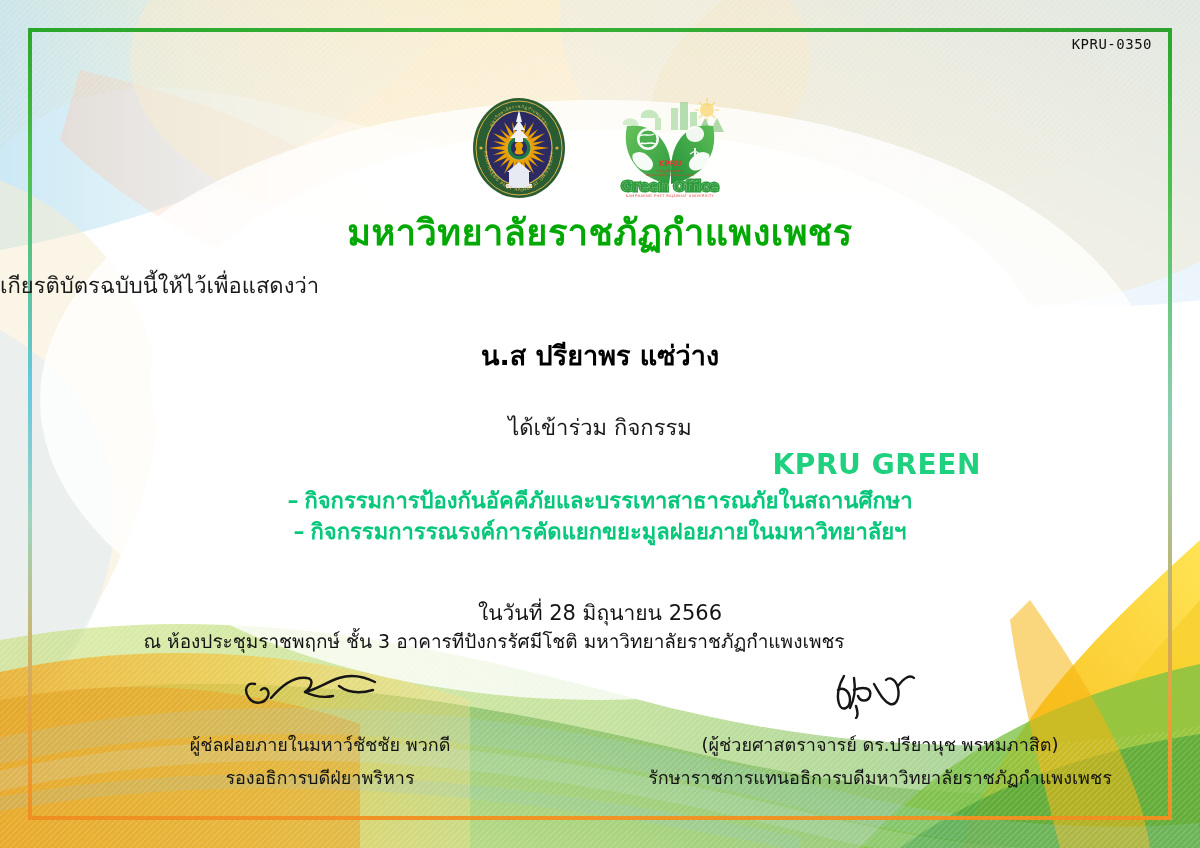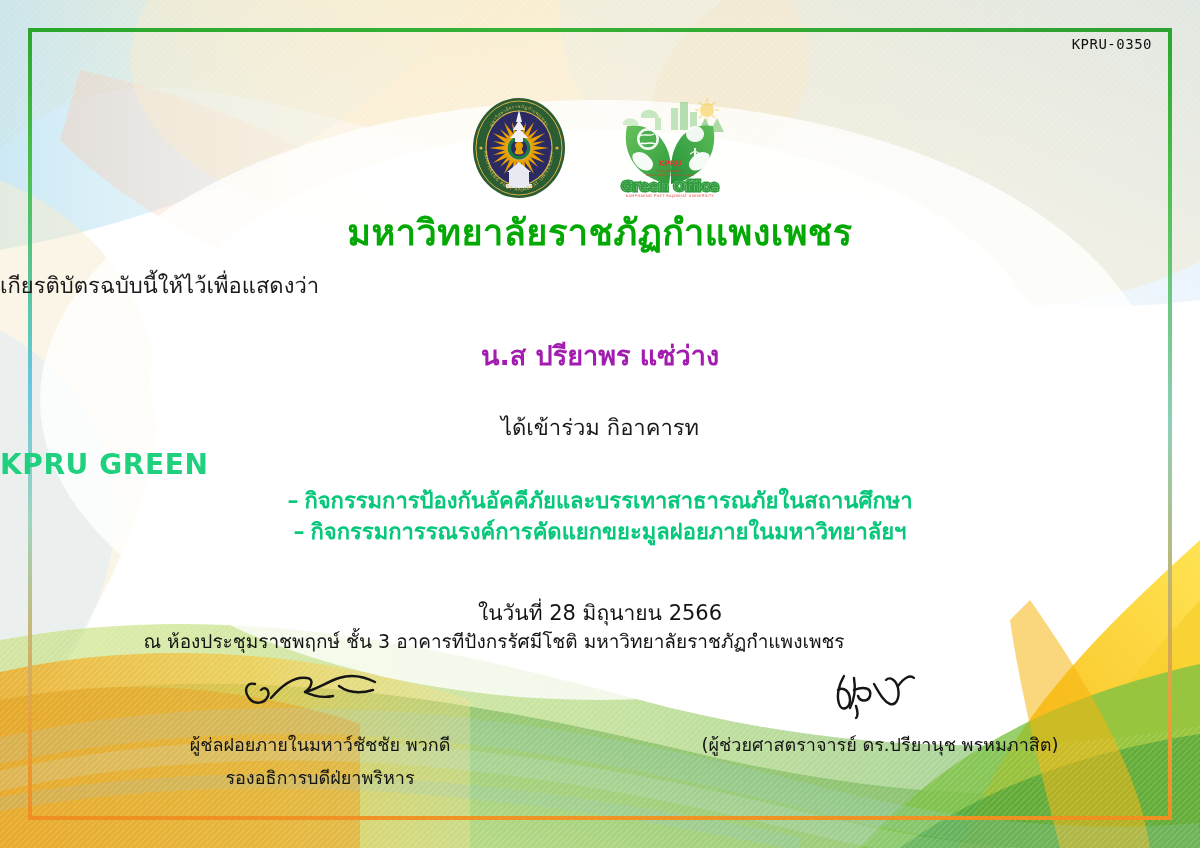--- a/index.html
+++ b/index.html
@@ -52,28 +52,28 @@
     position:absolute;top:212px;left:0;width:1200px;text-align:center;
     font-size:36px;font-weight:bold;color:#04a804;letter-spacing:.5px;
     line-height:1.15;
   }
   .subtitle{
     position:absolute;top:268px;left:0;width:1200px;
     font-size:22px;color:#1a1a1a;
   }
   .recipient{
     position:absolute;top:334px;left:0;width:1200px;text-align:center;
-    font-size:27px;font-weight:bold;color:#a21caf;
+    font-size:27px;font-weight:bold;color:#000000;
   }
   .joined{
     position:absolute;top:410px;left:0;width:1200px;text-align:center;
     font-size:22px;color:#1a1a1a;
   }
   .program{
-    position:absolute;top:448px;left:0;width:981px;text-align:left;
+    position:absolute;top:448px;left:0;width:981px;text-align:right;
     font-size:28px;font-weight:bold;color:#1fd07e;letter-spacing:.6px;
   }
   .bullets{
     position:absolute;top:486px;left:0;width:1200px;text-align:center;
   }
   .bullet{
     font-size:22px;font-weight:bold;color:#07c77b;line-height:1.40;
     white-space:nowrap;
   }
   .bullet .dash{margin-right:6px;}
@@ -324,21 +324,21 @@
           <text x="59" y="95" text-anchor="middle" font-family="DejaVu Sans, sans-serif" font-size="14" font-weight="bold" fill="#ffffff" stroke="#2f9b3d" stroke-width="3.2" paint-order="stroke">Green Office</text>
           <text x="59" y="95" text-anchor="middle" font-family="DejaVu Sans, sans-serif" font-size="14" font-weight="bold" fill="#2f9b3d">Green Office</text>
           <text x="59" y="101" text-anchor="middle" font-family="DejaVu Sans, sans-serif" font-size="3.6" fill="#e03a2f" letter-spacing=".4">KAMPHAENG PHET RAJABHAT UNIVERSITY</text>
         </svg>
       </span>
     </div>
 
     <div class="title">มหาวิทยาลัยราชภัฏกำแพงเพชร</div>
     <div class="subtitle">เกียรติบัตรฉบับนี้ให้ไว้เพื่อแสดงว่า</div>
     <div class="recipient">น.ส ปรียาพร แซ่ว่าง</div>
-    <div class="joined">ได้เข้าร่วม กิอาคารท</div>
+    <div class="joined">ได้เข้าร่วม กิจกรรม</div>
     <div class="program">KPRU GREEN</div>
 
     <div class="bullets">
       <div class="bullet">
         <span class="dash">–</span><span>กิจกรรมการป้องกันอัคคีภัยและบรรเทาสาธารณภัยในสถานศึกษา</span>
       </div>
       <div class="bullet">
         <span class="dash">–</span><span>กิจกรรมการรณรงค์การคัดแยกขยะมูลฝอยภายในมหาวิทยาลัยฯ</span>
       </div>
     </div>
@@ -370,17 +370,18 @@
               <path d="M34,8 C28,18 26,30 30,38 C33,43 40,40 40,32 C40,24 34,18 28,22"></path>
               <path d="M44,10 C46,22 44,32 40,40"></path>
               <path d="M44,22 C54,18 62,20 60,28 C58,34 50,34 48,28"></path>
               <path d="M64,16 C70,26 74,34 80,36 C86,38 90,30 88,20 C86,12 80,8 76,12"></path>
               <path d="M88,18 C94,10 100,6 104,10"></path>
               <path d="M46,38 C48,44 48,48 46,50"></path>
             </g>
           </svg>
         </div>
         <div class="name">(ผู้ช่วยศาสตราจารย์ ดร.ปรียานุช พรหมภาสิต)</div>
+        <div class="role">รักษาราชการแทนอธิการบดีมหาวิทยาลัยราชภัฏกำแพงเพชร</div>
       </div>
 
     </div>
   </div>
 </div>
 
 </body></html>

